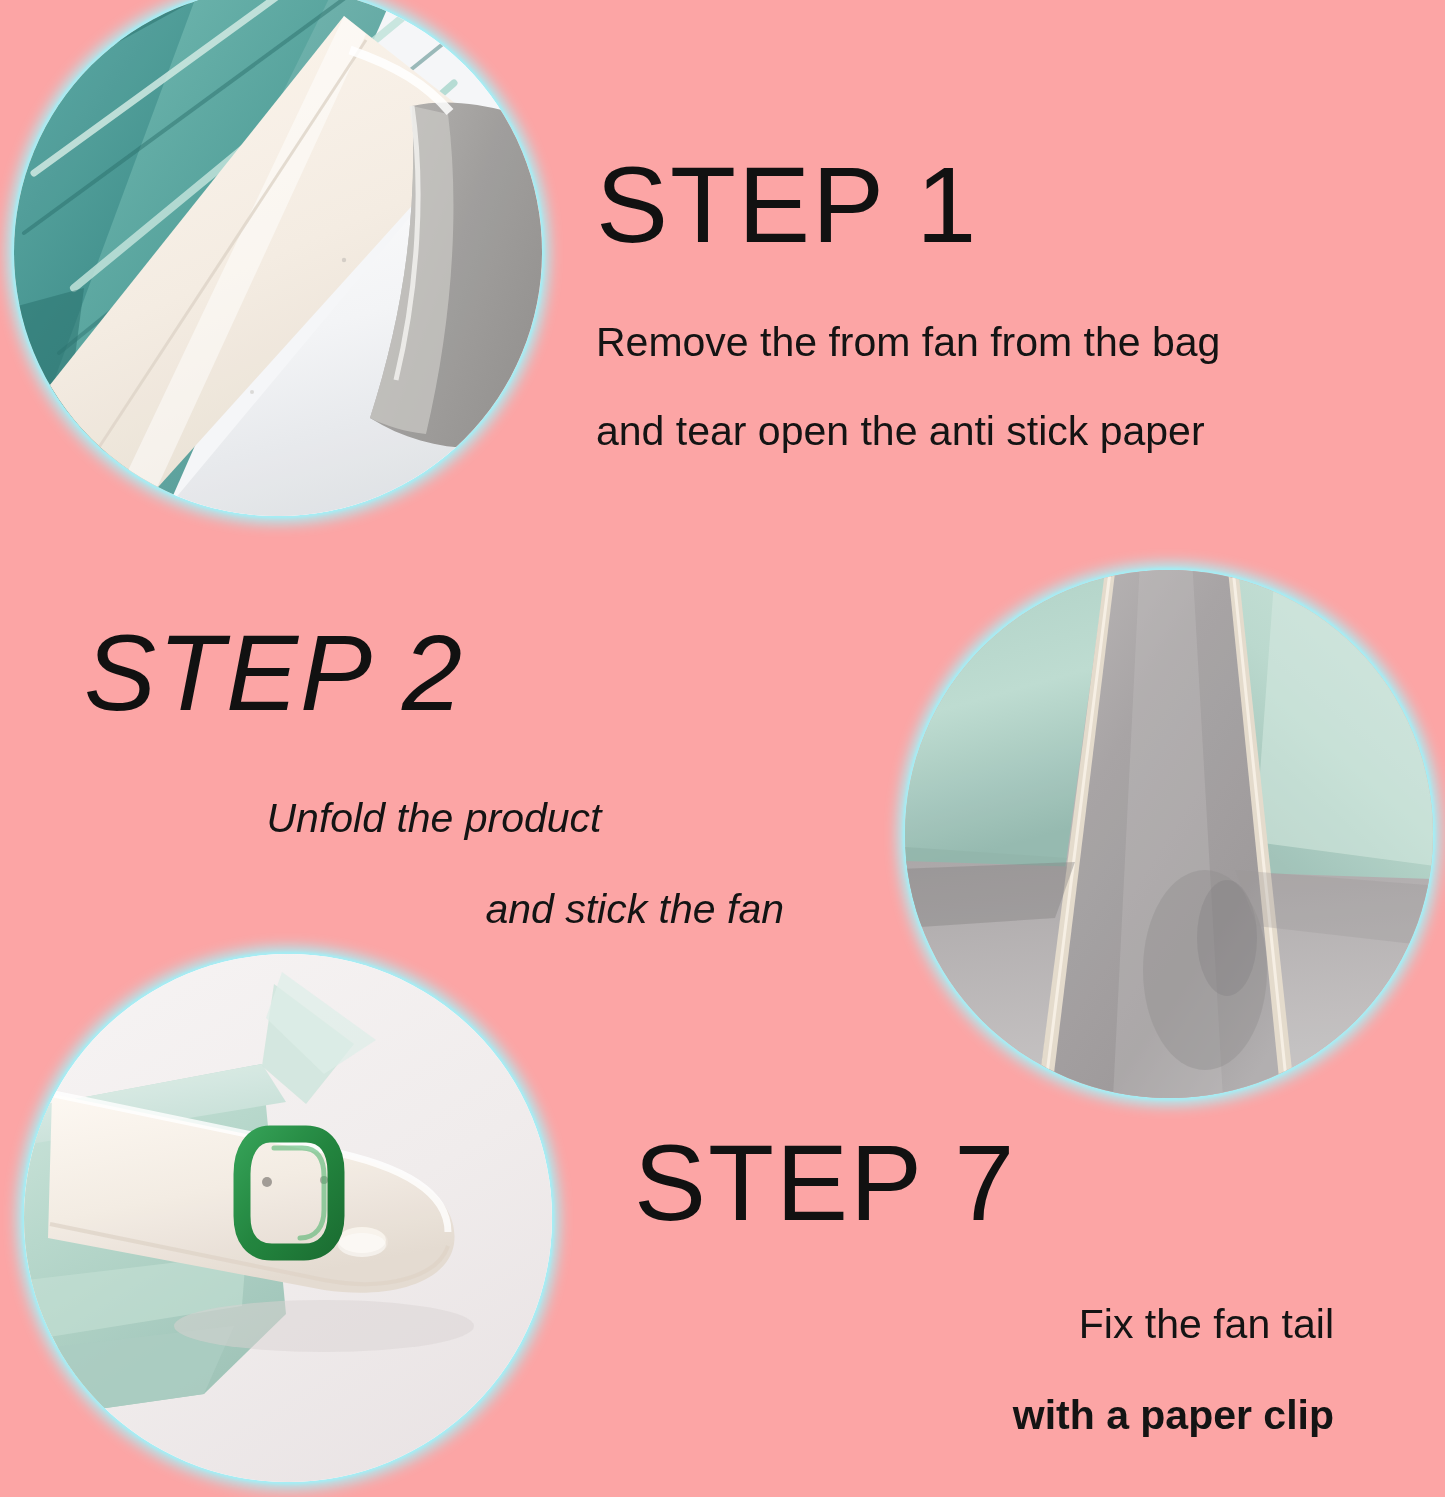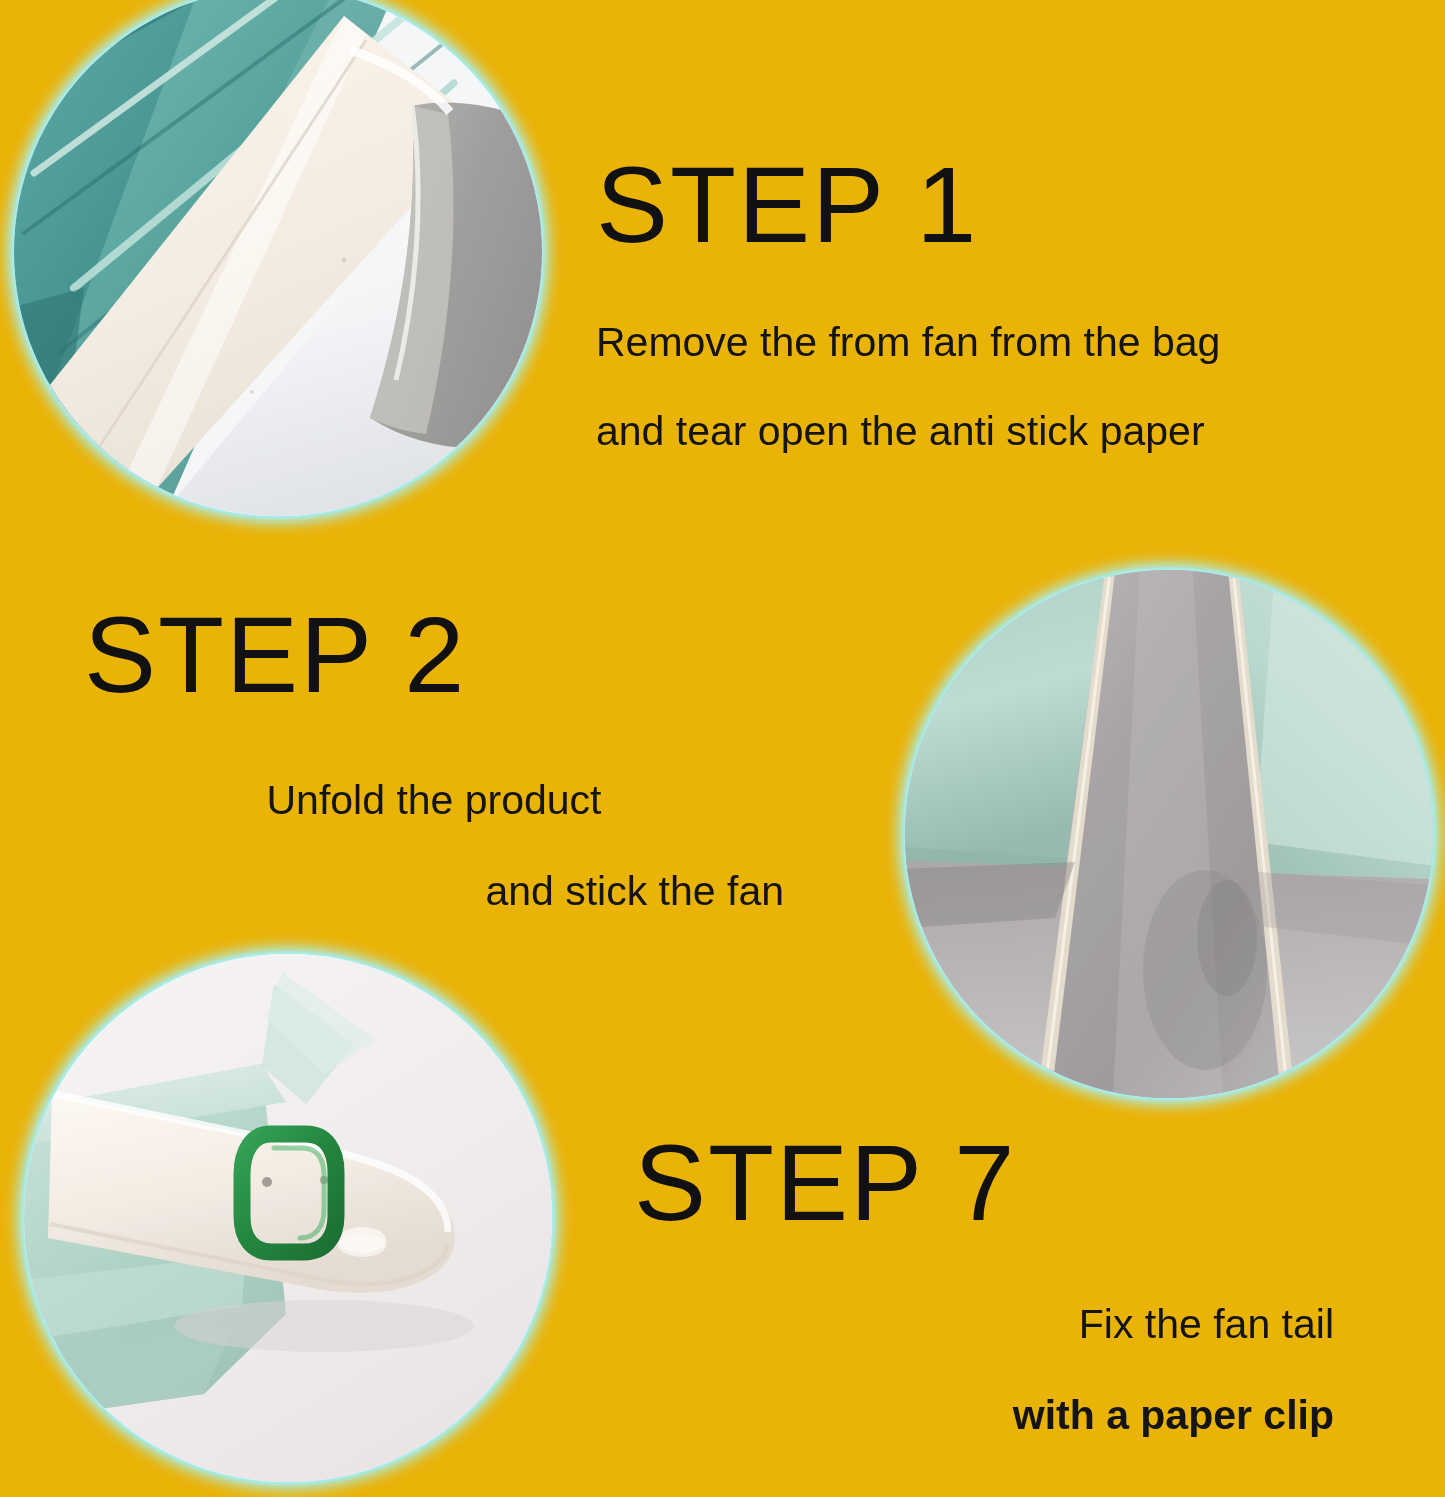--- a/index.html
+++ b/index.html
@@ -7,21 +7,21 @@
     padding: 0;
     background: #ffffff;
   }
   body {
     font-family: "Liberation Sans", sans-serif;
   }
   #page {
     position: relative;
     width: 1445px;
     height: 1497px;
-    background: #eab308;
+    background: #fca5a5;
     overflow: hidden;
   }
 
   
   .photo-circle {
     position: absolute;
     border-radius: 50%;
     overflow: hidden;
     box-shadow: 0 0 14px 7px #a8f0f7, 0 0 3px 2px #8aeaf4;
     background: #ffffff;
@@ -59,21 +59,21 @@
     color: #141414;
     line-height: 1.0;
     white-space: nowrap;
     margin: 0;
   }
 
   #step-1 { left: 596px; top: 150px; text-align: left; }
   #step-1 .step-heading { margin-bottom: 62px; }
   #step-1 .step-line + .step-line { margin-top: 48px; }
 
-  #step-2 { left: 84px; top: 600px; text-align: left; width: 700px; }
+  #step-2 { left: 84px; top: 618px; text-align: left; width: 700px; font-style: italic; }
   #step-2 .step-heading { margin-bottom: 70px; }
   #step-2 .step-line { text-align: center; }
   #step-2 .step-line + .step-line { margin-top: 50px; text-align: right; }
 
   #step-3 { left: 634px; top: 1128px; text-align: left; width: 700px; }
   #step-3 .step-heading { margin-bottom: 66px; }
   #step-3 .step-line { text-align: right; }
   #step-3 .step-line + .step-line { margin-top: 50px; font-weight: bold; }
 </style>
 </head>

